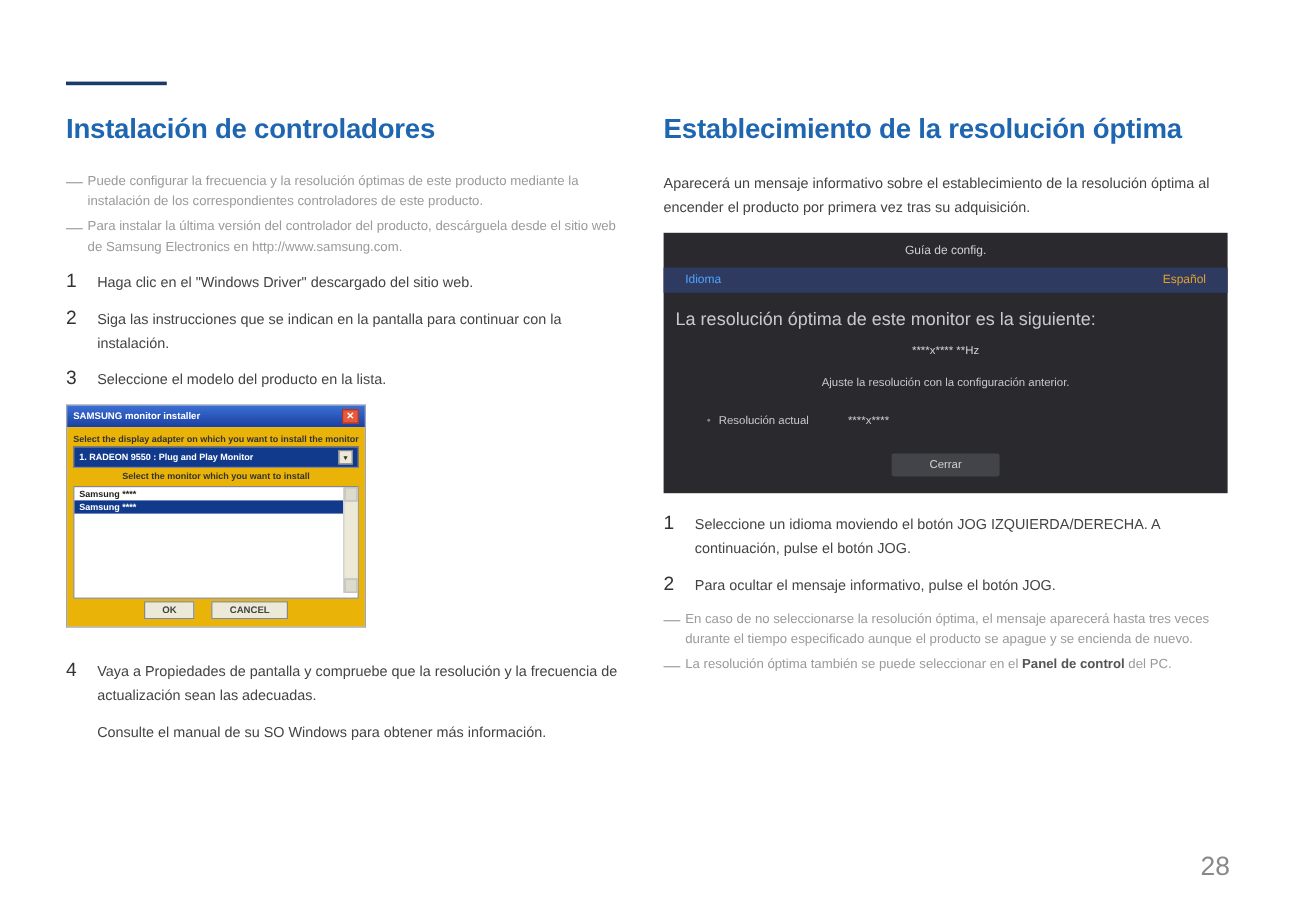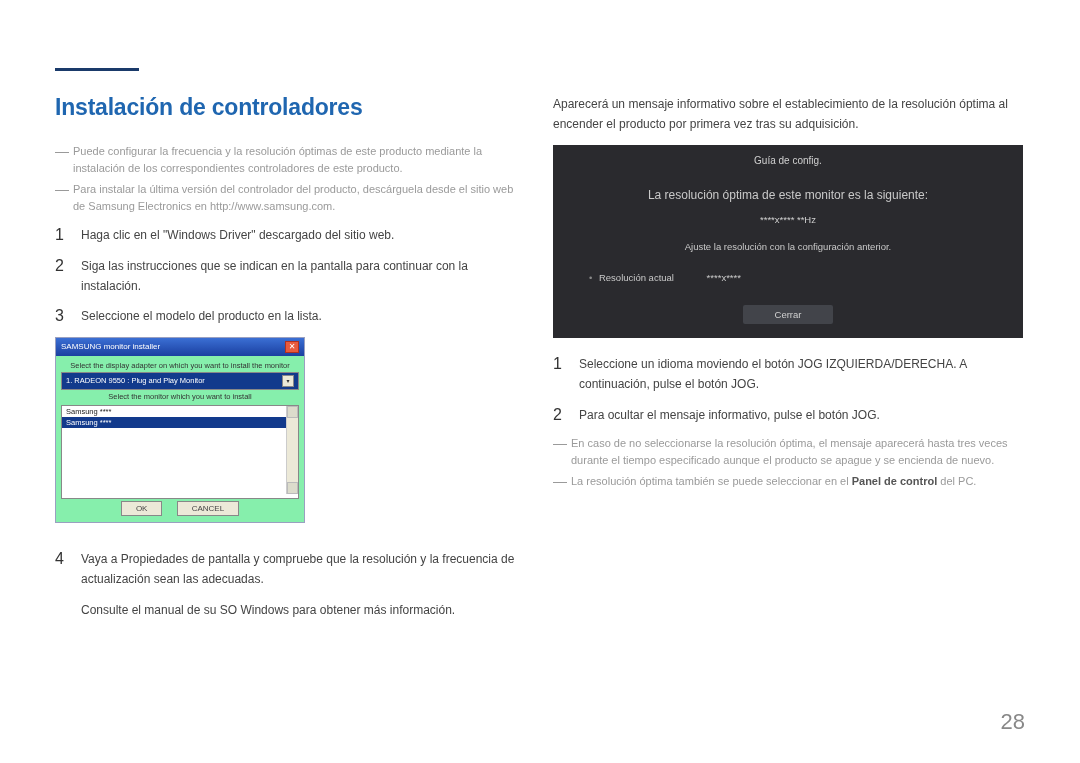--- a/index.html
+++ b/index.html
@@ -8,43 +8,43 @@
   .rule { position: absolute; top: 68px; left: 55px; width: 84px; height: 3px; background: #1a3a6a; }
   .columns { display: flex; gap: 26px; margin-top: 34px; }
   .col { flex: 1; min-width: 0; }
   h1 { font-size: 23px; font-weight: 600; color: #1f66b0; letter-spacing: -0.2px; margin-bottom: 22px; }
   .note { display: flex; align-items: flex-start; font-size: 11px; color: #9a9a9a; line-height: 1.55; margin-bottom: 4px; }
   .note .dash { width: 18px; flex: 0 0 18px; font-size: 14px; color: #9a9a9a; text-align: left; line-height: 1.2; }
   .step { display: flex; align-items: flex-start; font-size: 12px; color: #444; line-height: 1.7; margin: 10px 0; }
   .step .num { width: 26px; flex: 0 0 26px; font-size: 16px; color: #333; font-weight: 400; line-height: 1.2; }
   .step .txt { flex: 1; }
   .para { font-size: 12px; color: #444; line-height: 1.7; margin-bottom: 10px; }
-  .installer { width: 250px; margin: 10px 0 26px 0; border: 1px solid #9aa0c0; background: #ece9d8; font-size: 8px; }
+  .installer { width: 250px; margin: 10px 0 26px 0; border: 1px solid #9aa0c0; background: #ece9d8; font-size: 8px; font-weight: bold; }
   .installer .titlebar { background: linear-gradient(#3b6fd4, #1a3fa0); color: #fff; padding: 3px 5px; display: flex; justify-content: space-between; align-items: center; font-size: 8px; }
   .installer .titlebar .close { width: 14px; height: 12px; background: #e85a3e; border: 1px solid #b03020; display: flex; align-items: center; justify-content: center; color: #fff; font-size: 8px; line-height: 1; }
-  .installer .body { padding: 3px 5px 6px 5px; background: #86efac; }
+  .installer .body { padding: 3px 5px 6px 5px; background: #eab308; }
   .installer .lbl { text-align: center; font-size: 7.5px; color: #333; margin: 2px 0; }
   .installer .combo { background: #123a8c; color: #fff; border: 1px solid #888; padding: 2px 4px; display: flex; justify-content: space-between; align-items: center; font-size: 7.5px; }
   .installer .combo .arrow { width: 12px; height: 12px; background: #ece9d8; border: 1px solid #888; color: #333; display:flex; align-items:center; justify-content:center; font-size:6px; }
   .installer .listbox { background: #fff; border: 1px solid #888; margin-top: 4px; }
   .installer .listbox .item { padding: 1px 4px; font-size: 7.5px; color: #222; }
   .installer .listbox .item.sel { background: #123a8c; color: #fff; }
   .installer .listbox .pad { height: 70px; }
   .installer .listbox .scroll { float:right; width:12px; height:88px; background:#ece9d8; border-left:1px solid #ccc; position:relative; }
   .installer .listbox .scroll::before { content:""; position:absolute; top:0; left:0; right:0; height:10px; background:#dcdccc; border:1px solid #bbb; }
   .installer .listbox .scroll::after { content:""; position:absolute; bottom:0; left:0; right:0; height:10px; background:#dcdccc; border:1px solid #bbb; }
   .installer .listwrap { display:flex; }
   .installer .listcol { flex:1; }
   .installer .btns { text-align: center; padding-top: 2px; }
   .installer .btn { display: inline-block; border: 1px solid #888; background: #ece9d8; padding: 2px 14px; font-size: 8px; margin: 0 6px; }
   .osd { width: 470px; background: #2a2a2e; color: #c9c9c9; font-size: 10px; margin: 8px 0 16px 0; padding-bottom: 14px; }
   .osd .title { text-align: center; padding: 10px 0 8px 0; font-size: 10px; color: #d0d0d0; }
   .osd .langrow { background: #2e3a60; color: #4ea3ff; display: flex; justify-content: space-between; padding: 5px 18px; font-size: 10px; }
   .osd .langrow .val { color: #e0a030; }
-  .osd .msg { text-align: center; padding: 14px 10px 2px 10px; font-size: 12px; color: #c9c9c9; }
+  .osd .msg { text-align: left; padding: 14px 10px 2px 10px; font-size: 15px; color: #c9c9c9; }
   .osd .res { text-align: center; padding: 10px 0; font-size: 9.5px; color: #d0d0d0; }
   .osd .instr { text-align: center; padding: 6px 10px 12px 10px; font-size: 9.5px; color: #c9c9c9; }
   .osd .cur { padding: 8px 36px; font-size: 9.5px; color: #c9c9c9; }
   .osd .cur .dot { color:#888; margin-right:4px; }
   .osd .cur .v { margin-left: 30px; }
   .osd .closebtn { width: 90px; margin: 14px auto 0 auto; text-align: center; background: #42444a; border-radius: 2px; padding: 4px 0; font-size: 9.5px; color: #d0d0d0; }
   .pagenum { position: absolute; right: 55px; bottom: 28px; font-size: 22px; color: #888; }
   b { color: #555; font-weight: 600; }
 </style>
 </head>
@@ -111,25 +111,30 @@
 
       <div class="step">
         <span class="num">4</span>
         <span class="txt">Vaya a Propiedades de pantalla y compruebe que la resolución y la frecuencia de actualización sean las adecuadas.</span>
       </div>
 
       <div class="para" style="margin-left:26px">Consulte el manual de su SO Windows para obtener más información.</div>
     </div>
 
     <div class="col">
+      <h1>Establecimiento de la resolución óptima</h1>
 
       <div class="para">Aparecerá un mensaje informativo sobre el establecimiento de la resolución óptima al encender el producto por primera vez tras su adquisición.</div>
 
       <div class="osd">
         <div class="title">Guía de config.</div>
+        <div class="langrow">
+          <span>Idioma</span>
+          <span class="val">Español</span>
+        </div>
         <div class="msg">La resolución óptima de este monitor es la siguiente:</div>
         <div class="res">****x**** **Hz</div>
         <div class="instr">Ajuste la resolución con la configuración anterior.</div>
         <div class="cur">
           <span class="dot">•</span>
           <span>Resolución actual</span>
           <span class="v">****x****</span>
         </div>
         <div class="closebtn">Cerrar</div>
       </div>

